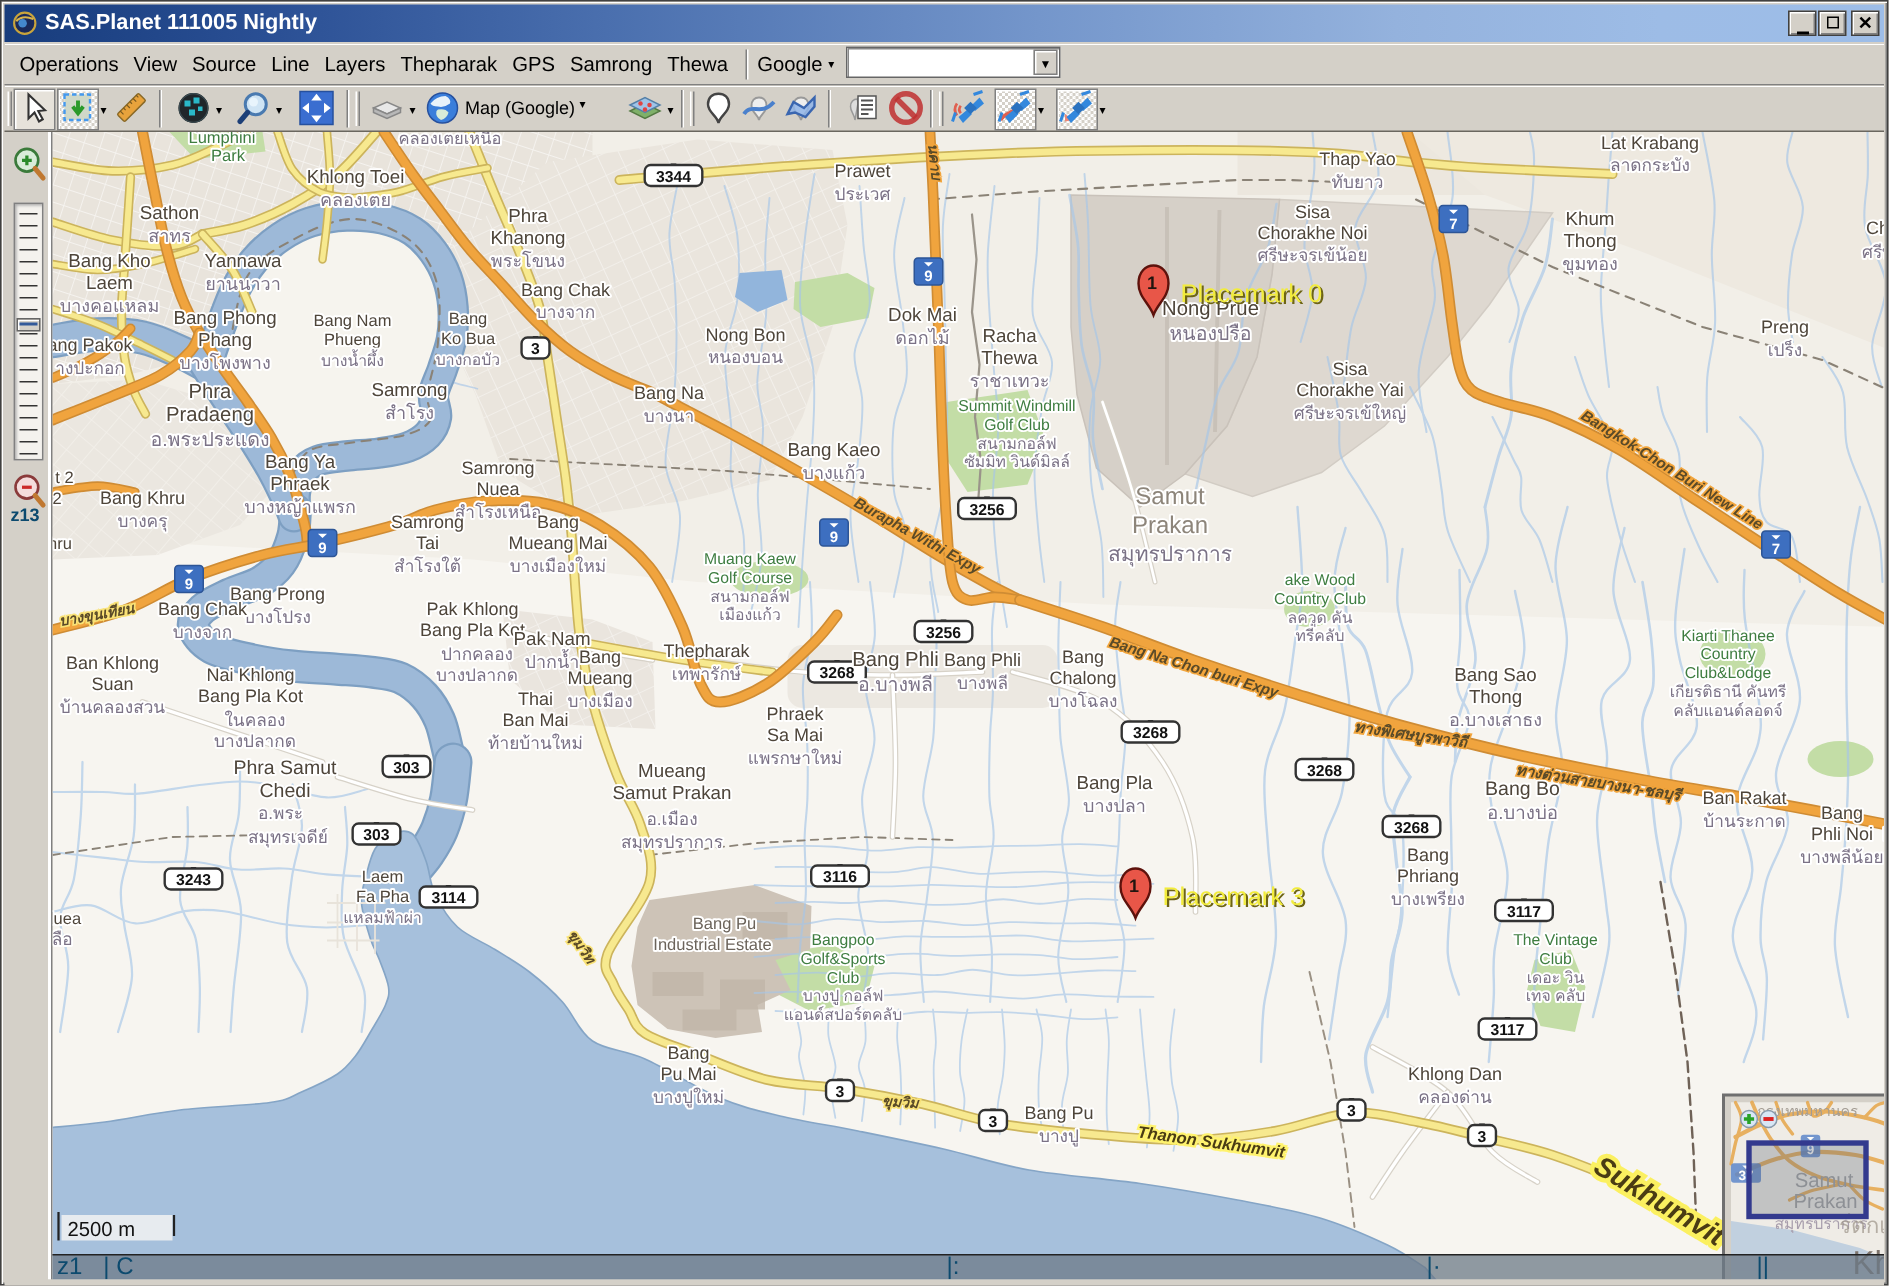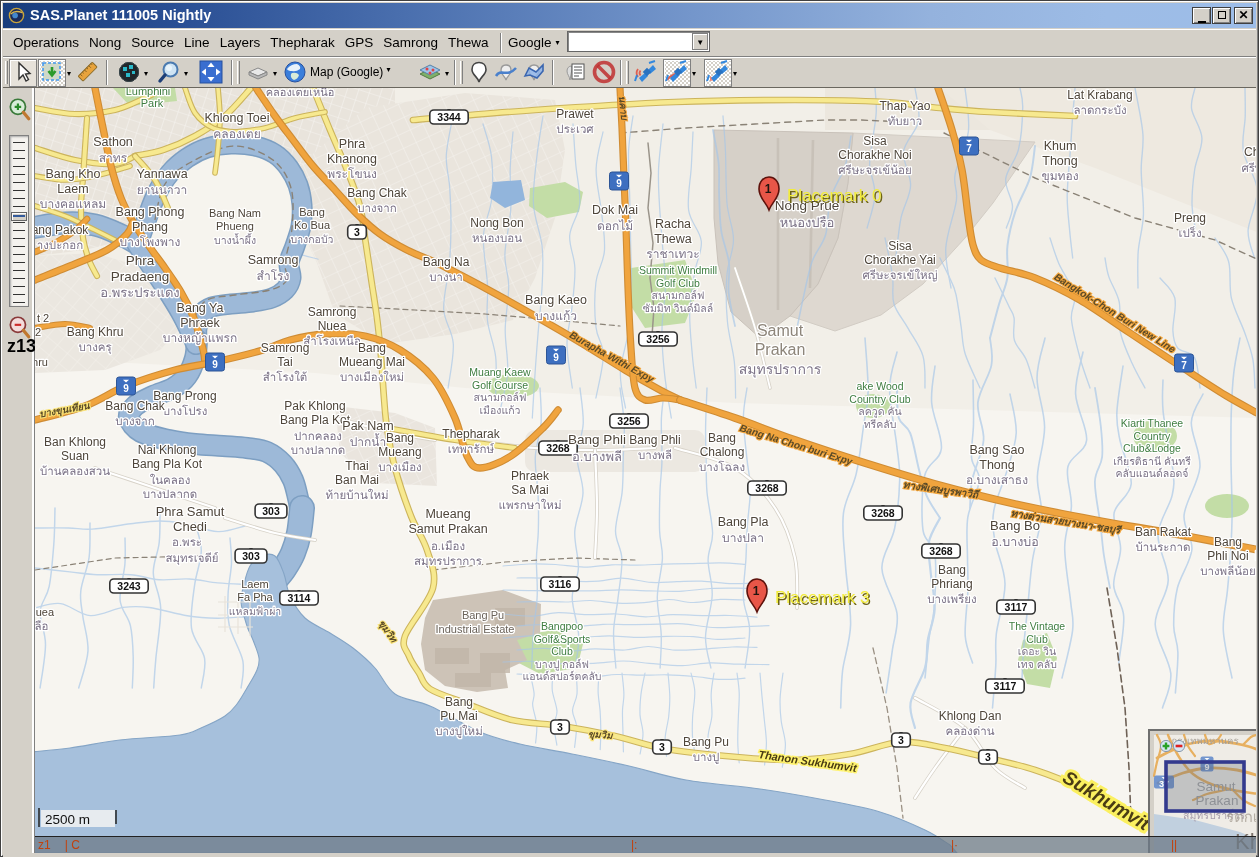--- a/index.html
+++ b/index.html
@@ -32,38 +32,38 @@
 .tsep{position:absolute;top:3px;width:2px;height:25px;
  border-left:1px solid #808080;border-right:1px solid #fff}
 .drop{position:absolute;top:12px;font-size:8px;color:#000}
 .maplabel{position:absolute;top:3px;white-space:nowrap}
 .maplabel svg{vertical-align:middle}
 .maptext{font-size:12px;vertical-align:middle;margin:0 3px}
 .sidebar{position:absolute;left:3px;top:88px;width:32px;bottom:4px;background:#d4d0c8;
  border-right:1px solid #808080;box-shadow:inset -2px 0 0 #fff}
 .mapwrap{position:absolute;left:35px;top:88px;width:1221px;height:765px;overflow:hidden}
 .statusbar{position:absolute;left:35px;right:3px;top:836px;height:17px;
- background:rgba(108,121,135,0.75);border-top:1px solid #222;color:#c2410c;font-size:12px;line-height:16px}
+ background:rgba(108,121,135,0.75);border-top:1px solid #222;color:#0c4a6e;font-size:16px;line-height:16px}
 .bbar{position:absolute;left:3px;right:3px;bottom:0;height:4px;background:#d4d0c8}
 .slider{position:absolute;left:6px;top:47px;width:20px;height:172px;background:#f4f2ee;
  border:1px solid #808080;box-shadow:inset 1px 1px 2px #aaa}
-.zlab{position:absolute;left:4px;top:248px;color:#000000;font-weight:bold;font-size:18px}
+.zlab{position:absolute;left:4px;top:248px;color:#0c4a6e;font-weight:bold;font-size:12px}
 </style></head><body>
 <div class="win"></div>
 <div class="title">
  <svg class="ticon" viewBox="0 0 24 24">
       <circle cx="12" cy="12" r="10" fill="#1a2a5a" stroke="#c8a43c" stroke-width="2"></circle>
       <path d="M4 10 Q10 4 20 8" stroke="#d8b44c" stroke-width="2" fill="none"></path>
       <circle cx="10" cy="12" r="4" fill="#4488cc"></circle>
     </svg>
  <span class="ttext">SAS.Planet 111005 Nightly</span>
  <span class="wbtns"><span class="wbtn"><span style="display:inline-block;width:8px;border-bottom:2px solid #000;margin-bottom:0px;vertical-align:bottom"></span></span><span class="wbtn"><span style="display:inline-block;width:8px;height:8px;border:1.5px solid #000;margin-top:3px"></span></span><span class="wbtn" style="margin-left:3px;font-size:12px">✕</span></span>
 </div>
 <div class="menub">
- <span class="mi" style="margin-left:5px">Operations</span><span class="mi">Nong</span><span class="mi">Source</span><span class="mi">Line</span><span class="mi">Layers</span><span class="mi">Thepharak</span><span class="mi">GPS</span><span class="mi">Samrong</span><span class="mi">Thewa</span>
+ <span class="mi" style="margin-left:5px">Operations</span><span class="mi">View</span><span class="mi">Source</span><span class="mi">Line</span><span class="mi">Layers</span><span class="mi">Thepharak</span><span class="mi">GPS</span><span class="mi">Samrong</span><span class="mi">Thewa</span>
  <span class="msep"></span>
  <span class="mi" style="padding:6px 4px 0 0">Google <span style="font-size:8px;vertical-align:2px">▾</span></span>
  <span class="combo"><span class="cbtn">▼</span></span>
 </div>
 <div class="toolb">
     <span class="tbgrip" style="left:2px"></span>
     <span class="tbtn sel" style="left:6px"><svg width="24" height="24" viewBox="0 0 24 24">
         <path d="M8 3 L8 19 L12 15 L15 21 L17.5 19.5 L14.5 14 L19 13.5 Z" fill="#fff" stroke="#333" stroke-width="1.4"></path>
       </svg></span>
     <span class="tbtn chk" style="left:35px"><svg width="24" height="24" viewBox="0 0 24 24">

